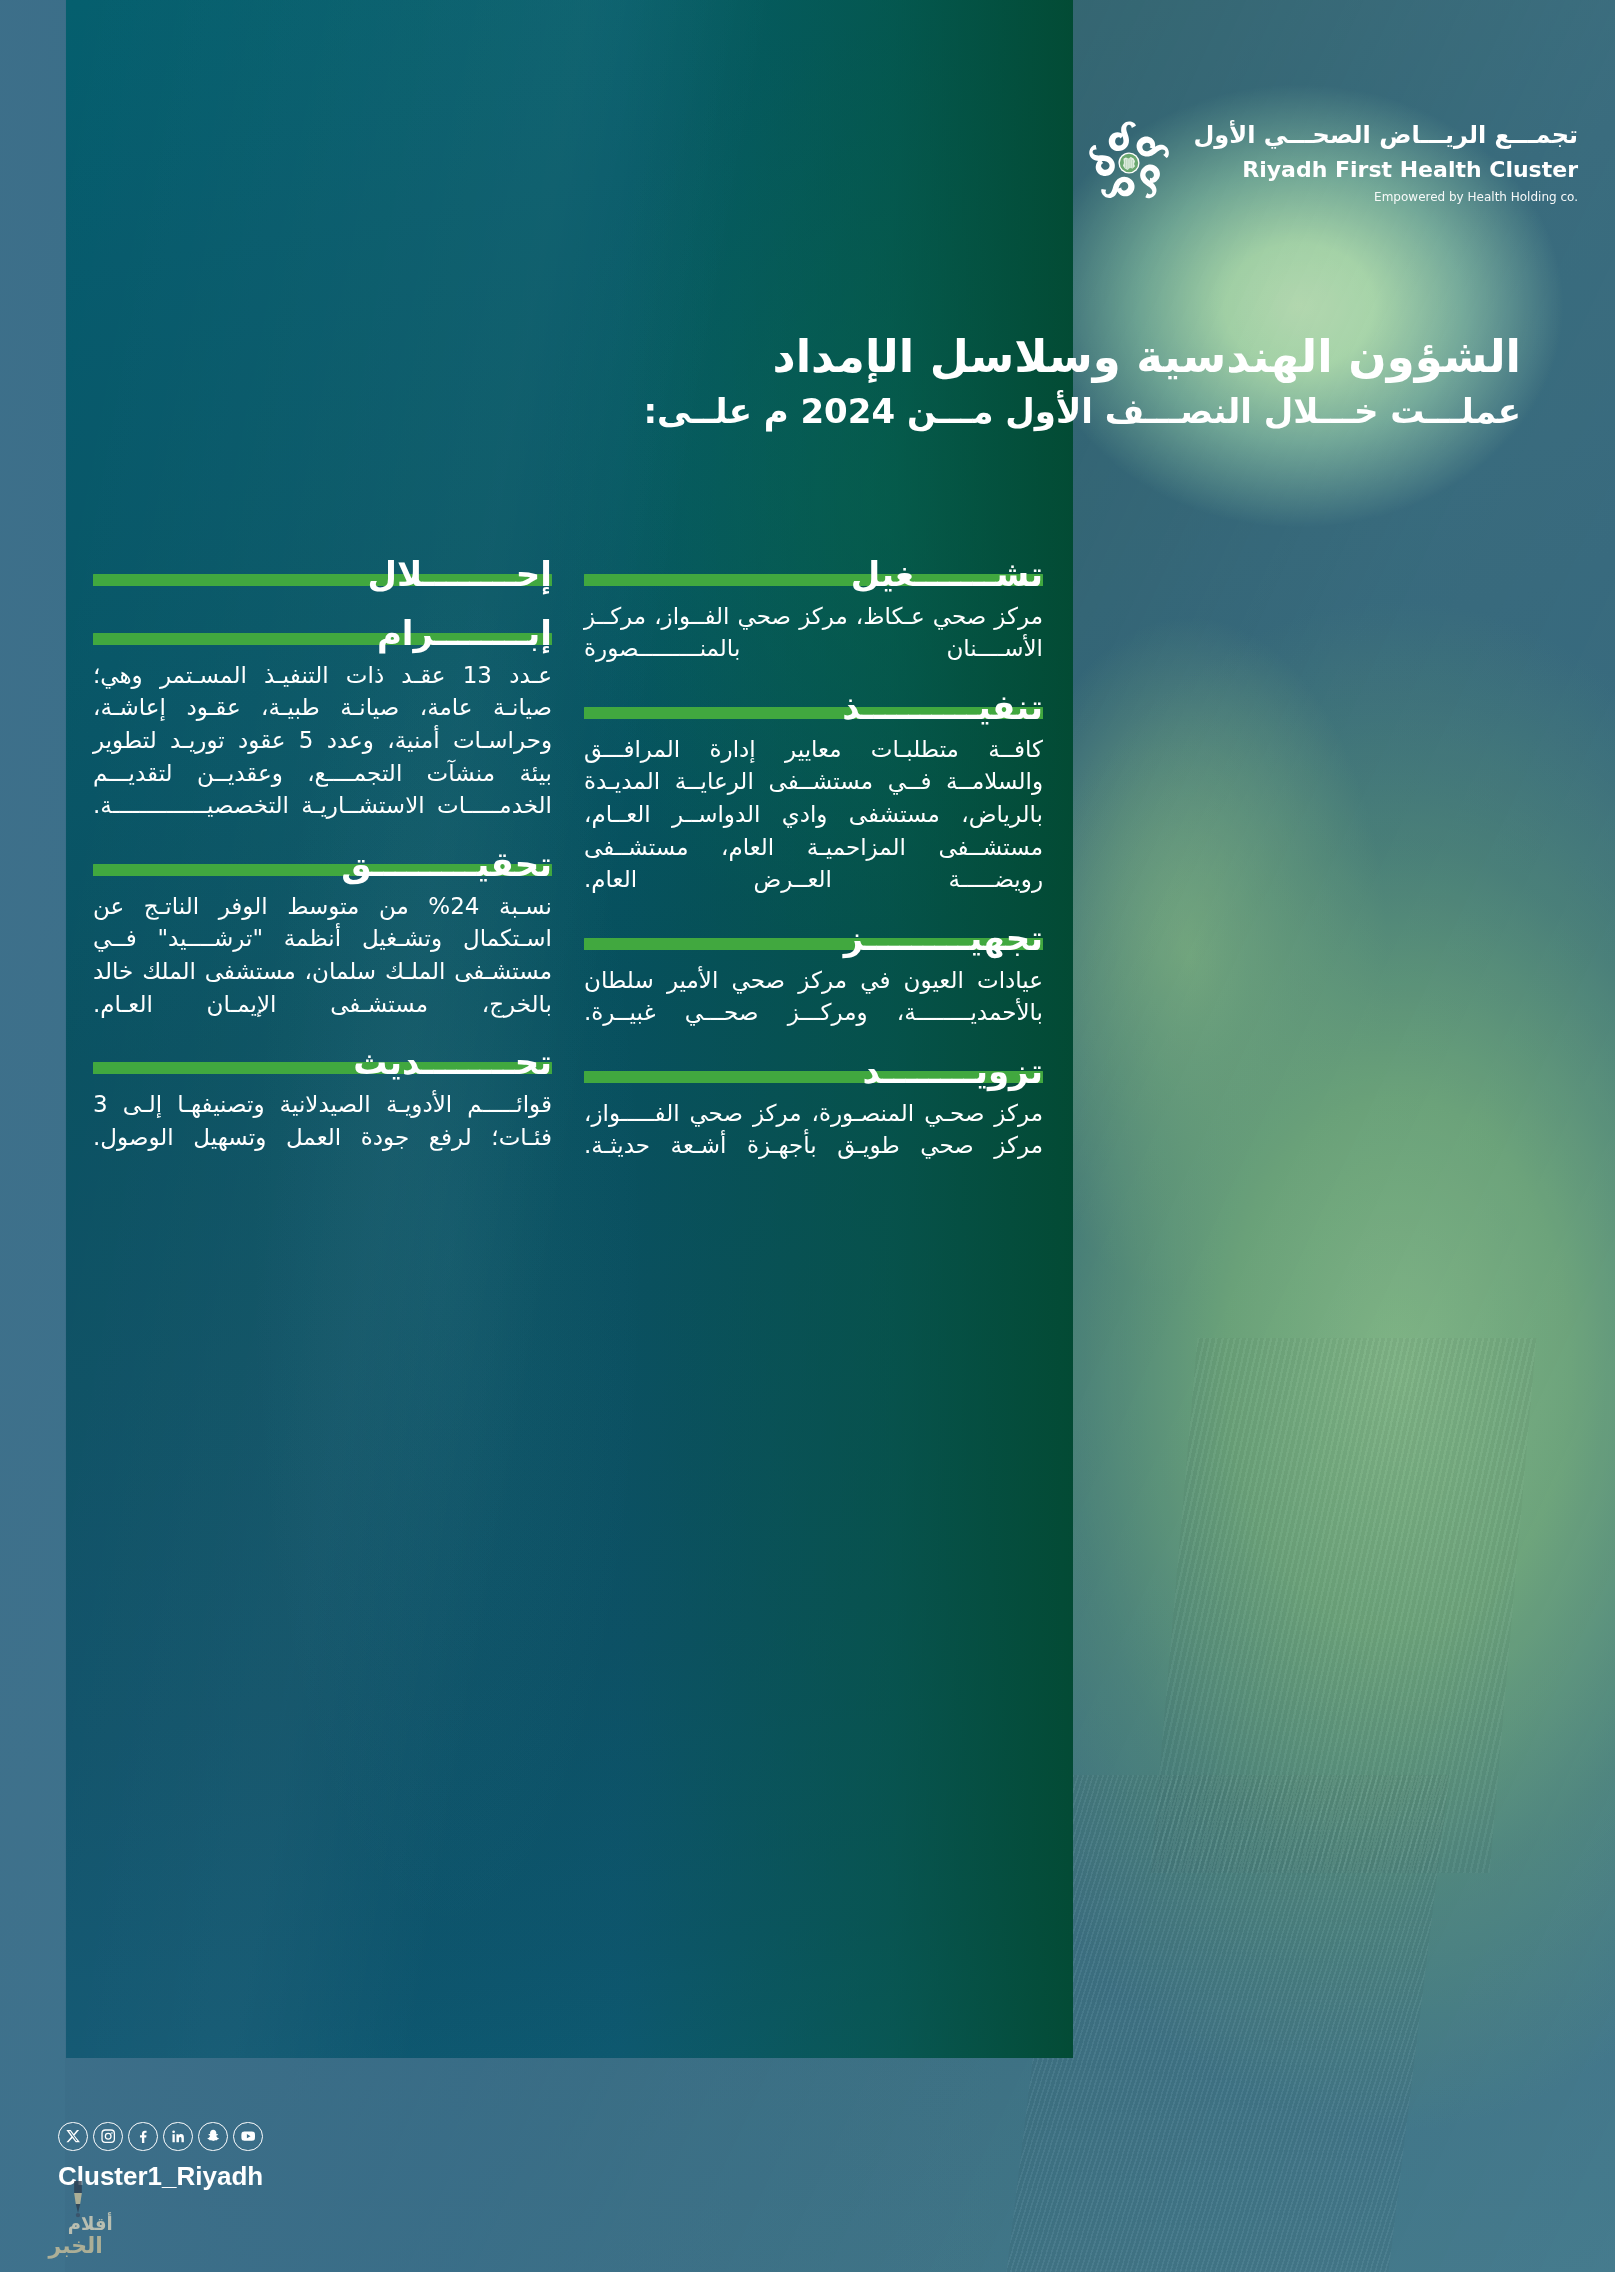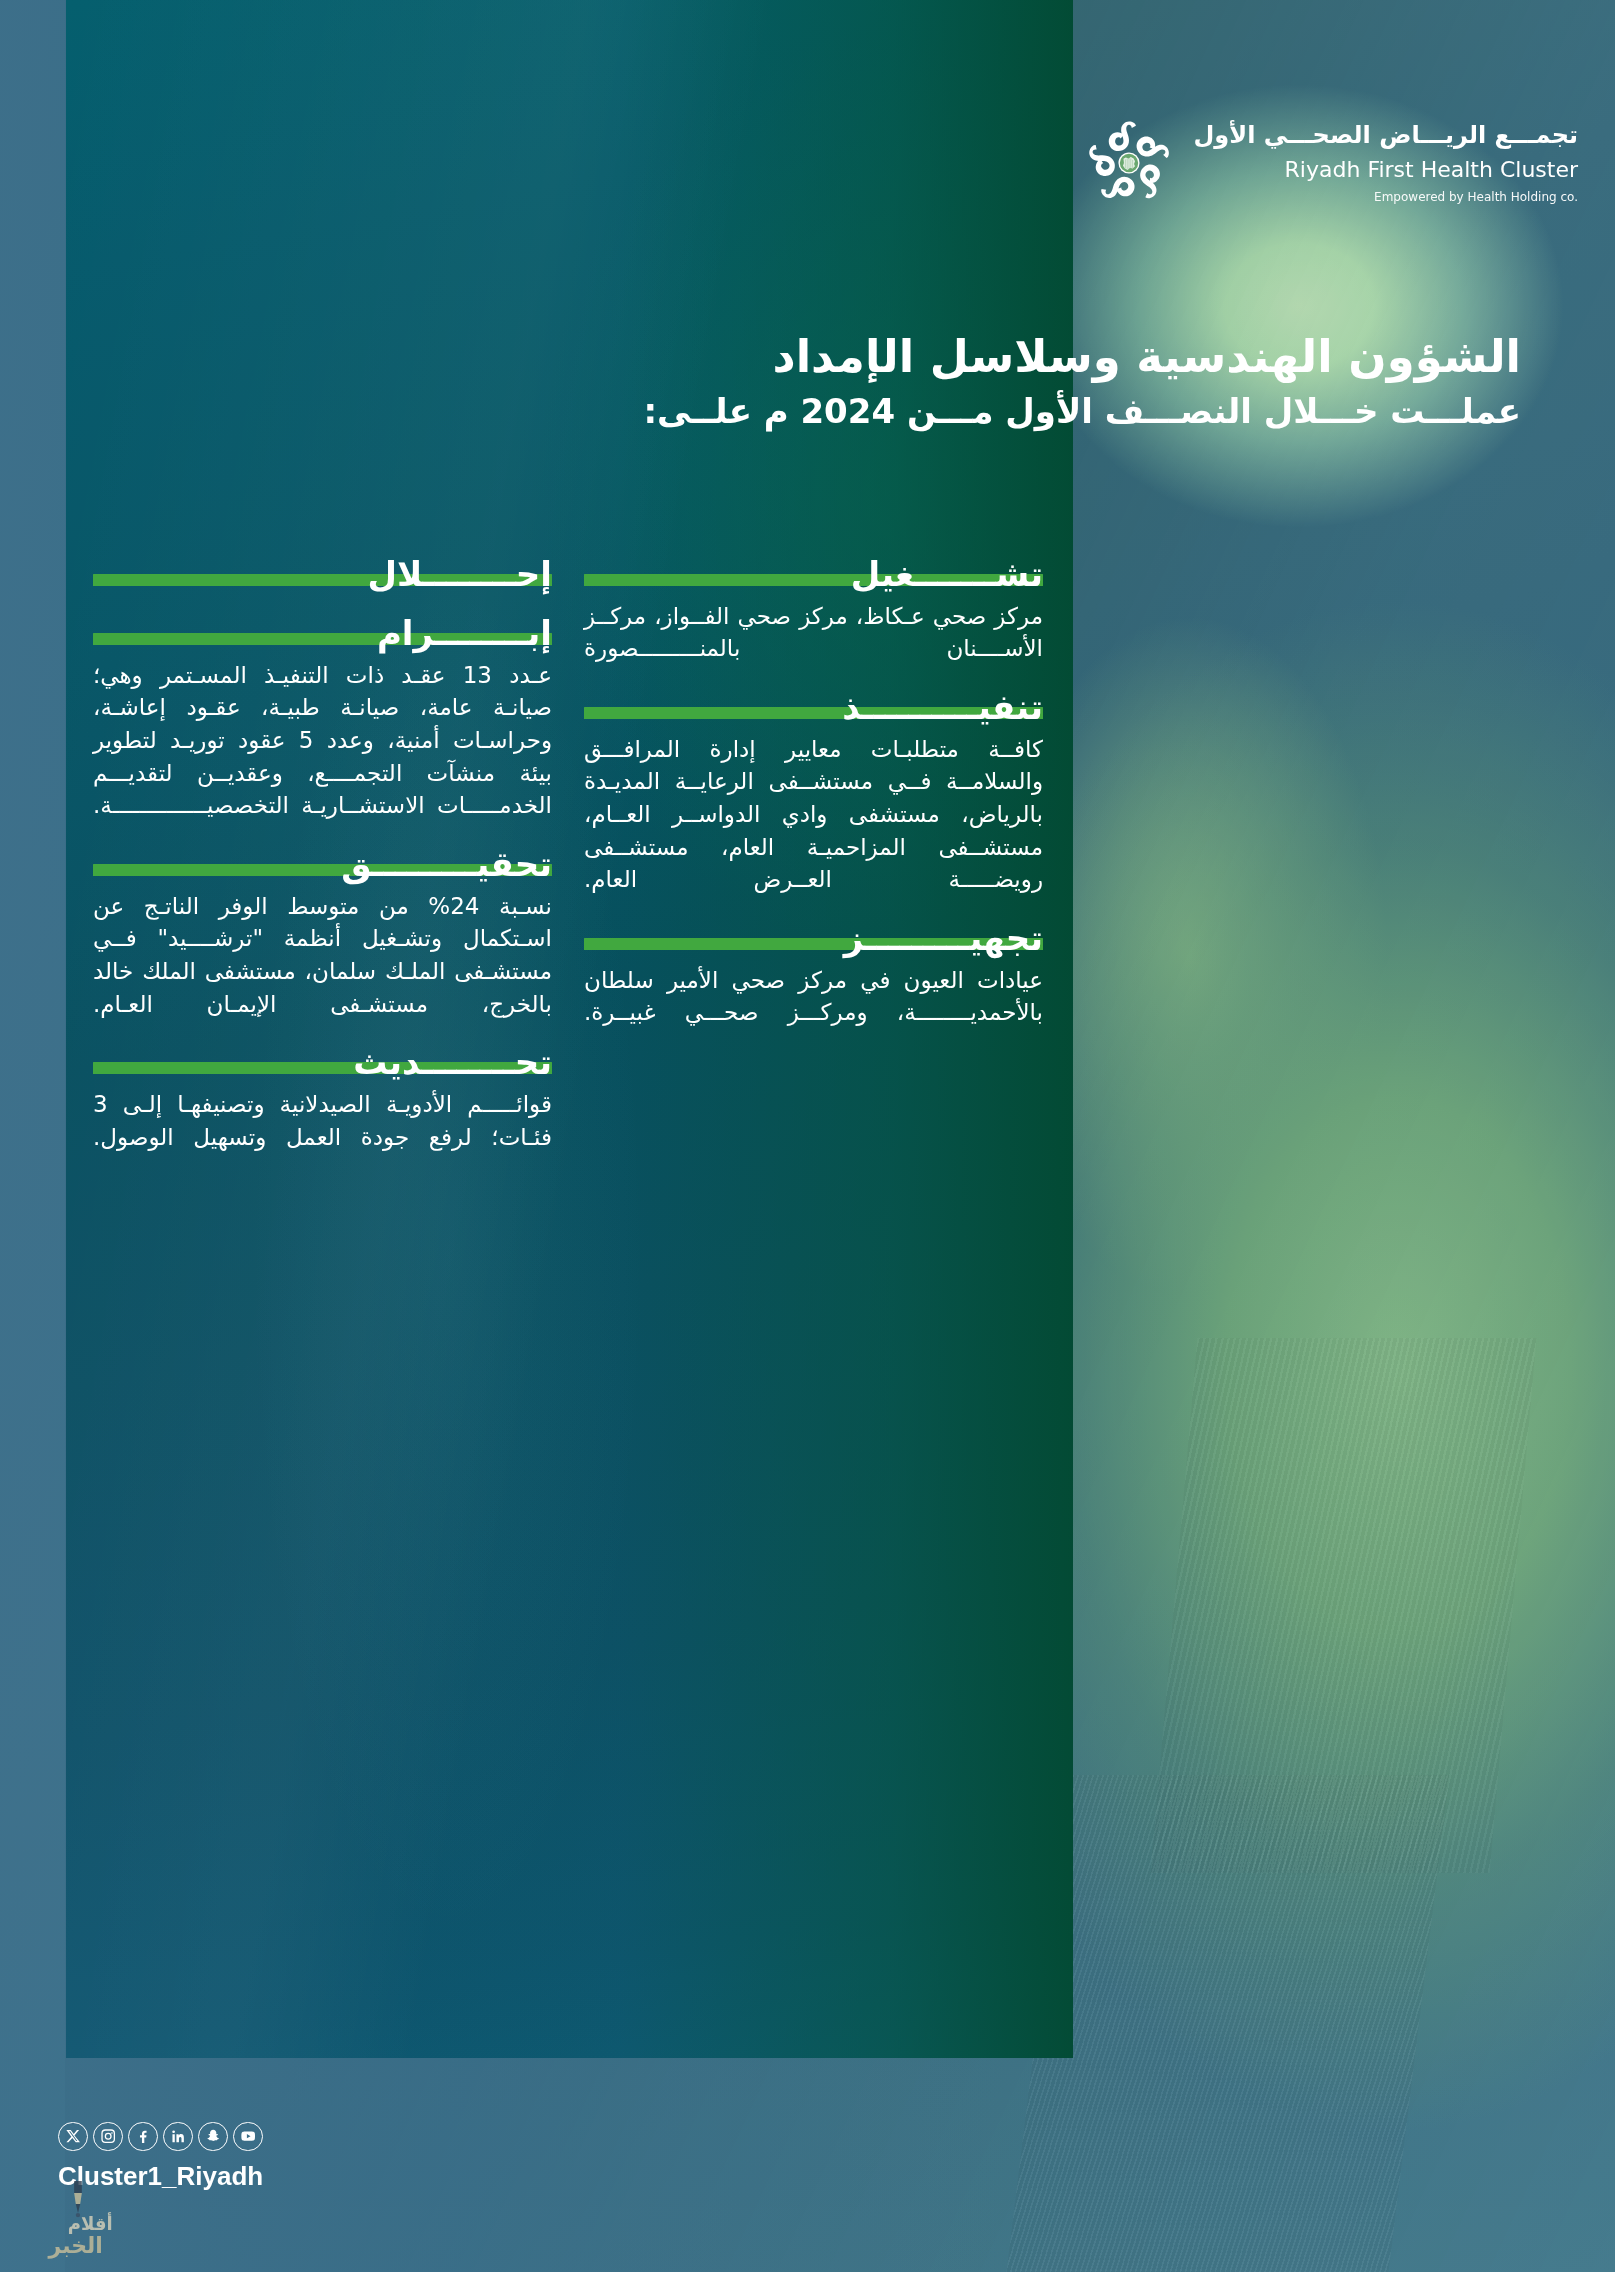--- a/index.html
+++ b/index.html
@@ -75,21 +75,21 @@
     position:absolute;right:37px;top:117px;
     display:flex;align-items:center;gap:19px;
     direction:rtl;
   }
   .brand-text{text-align:right;color:#ffffff;}
   .brand-ar{
     font-size:24px;font-weight:bold;letter-spacing:0px;line-height:1.15;
     white-space:nowrap;
   }
   .brand-en{
-    font-size:22px;font-weight:normal;line-height:1.2;direction:ltr;text-align:right;
+    font-size:22px;font-weight:bold;line-height:1.2;direction:ltr;text-align:right;
     margin-top:8px;white-space:nowrap;
   }
   .brand-sub{
     font-size:12px;font-weight:normal;direction:ltr;text-align:right;
     margin-top:6.6px;opacity:.95;white-space:nowrap;
   }
   .brand-logo{width:92px;height:92px;flex:0 0 auto;}
 
   
   .title-block{
@@ -243,20 +243,27 @@
       </div>
 
       <div class="section">
         <div class="sec-head">
           <span class="bar"></span>
           <span class="kw">تجهيـــــــــز</span>
         </div>
         <div class="sec-body">عيادات العيون في مركز صحي الأمير سلطان بالأحمديــــــــة، ومركـــز صحـــي غبيــرة.</div>
       </div>
 
+      <div class="section">
+        <div class="sec-head">
+          <span class="bar"></span>
+          <span class="kw">تزويــــــــد</span>
+        </div>
+        <div class="sec-body">مركز صحـي المنصـورة، مركز صحي الفـــــواز، مركز صحي طويـق بأجهـزة أشـعة حديثـة.</div>
+      </div>
 
     </div>
 
     <div class="col col-left">
 
       <div class="section">
         <div class="sec-head">
           <span class="bar"></span>
           <span class="kw">إحــــــــلال</span>
         </div>

